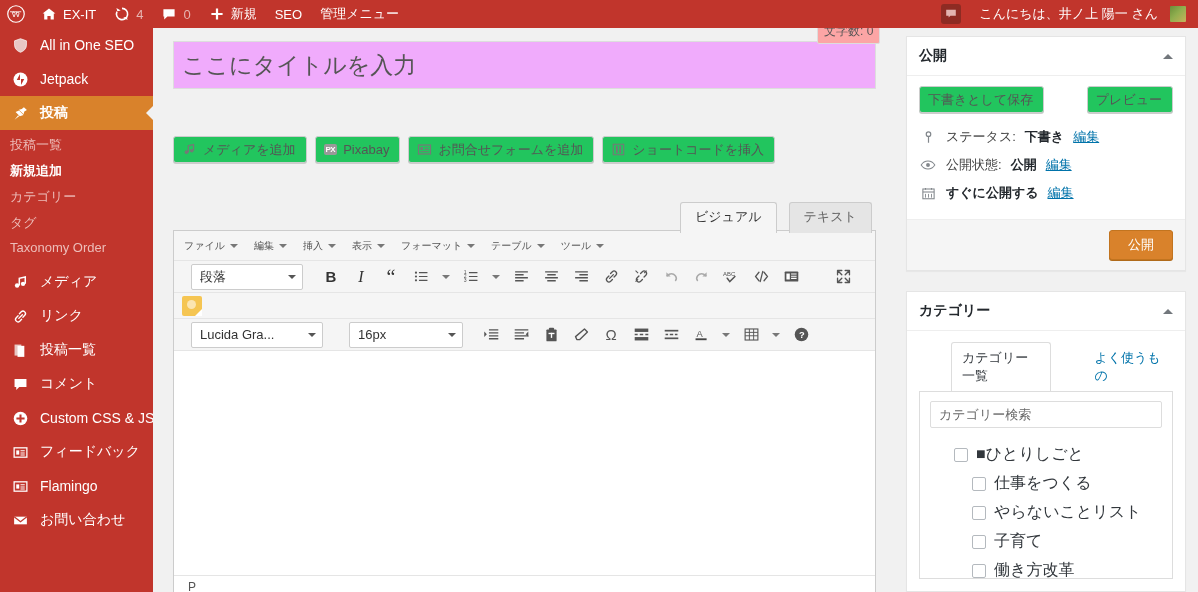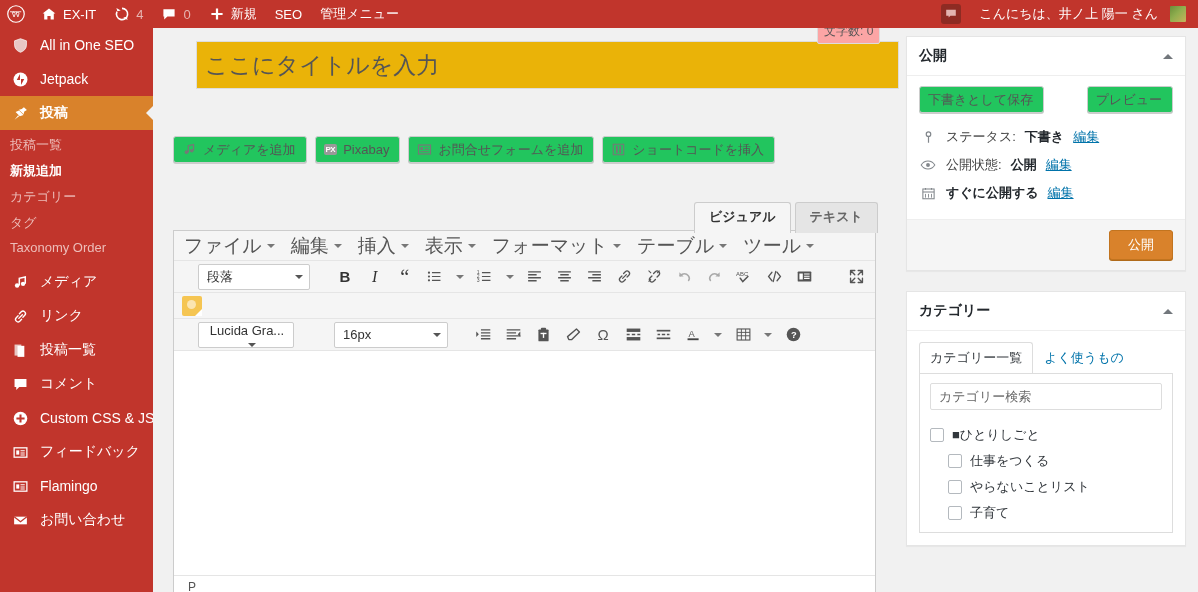--- a/index.html
+++ b/index.html
@@ -103,28 +103,27 @@
     font-size: 12px; color: #555;
     z-index: 5;
   }
   #titlediv {
     position: absolute; top: 13px; left: 20px;
     width: 703px; height: 48px;
   }
   #title {
     width: 100%; height: 48px;
     border: 1px solid #ddd;
-    background: #eab308;
+    background: #f0abfc;
     font-size: 23px;
     font-family: "Liberation Sans", "DejaVu Sans", sans-serif;
     color: #555;
     padding: 3px 8px;
     line-height: 40px;
     outline: none;
-    margin-left: 23px;
   }
   #title::placeholder { color: #555; opacity: 1; }
 
   .media-buttons {
     position: absolute; top: 108px; left: 20px;
     display: flex; gap: 8px;
   }
   .btn {
     display: inline-flex; align-items: center; gap: 6px;
     background: #22c55e;
@@ -141,24 +140,23 @@
   .px-badge {
     font-size: 8px; font-weight: bold;
     background: #999; color: #fff;
     border-radius: 2px;
     padding: 1px 2px;
     letter-spacing: -0.5px;
   }
 
   
   .editor-tabs {
-    position: absolute; top: 174px; left: 537px;
-    display: flex; gap: 0;
+    position: absolute; top: 174px; left: 523px;
+    display: flex; gap: 8px;
     z-index: 3;
-    font-weight: bold;
   }
   .etab {
     border: 1px solid #ccc;
     border-bottom: none;
     background: #e5e5e5;
     color: #666;
     font-size: 13px;
     padding: 5px 14px 7px 14px;
     margin-left: 4px;
     border-radius: 3px 3px 0 0;
@@ -174,21 +172,21 @@
   }
   .mce-menubar {
     height: 30px;
     display: flex; align-items: center;
     background: #f5f5f5;
     border-bottom: 1px solid #e5e5e5;
     padding-left: 2px;
   }
   .mce-menu-item {
     display: flex; align-items: center; gap: 5px;
-    font-size: 19px; color: #555;
+    font-size: 10px; color: #555;
     padding: 3px 8px;
     cursor: pointer;
     white-space: nowrap;
   }
   .caret {
     width: 0; height: 0;
     border-left: 4px solid transparent;
     border-right: 4px solid transparent;
     border-top: 4px solid #777;
   }
@@ -210,27 +208,27 @@
   .tb-btn.narrow { width: 20px; }
   .tb-select {
     display: inline-flex; align-items: center; justify-content: space-between;
     background: #fff;
     border: 1px solid #ccc;
     border-radius: 2px;
     height: 26px;
     font-size: 13px;
     color: #333;
     padding: 0 6px 0 8px;
-    margin: 0 20px;
+    margin: 0 13px;
     cursor: pointer;
     white-space: nowrap;
   }
   .tb-select .caret { border-top-color: #555; margin-left: 10px; }
   #tb-paragraph { width: 112px; }
-  #tb-font { width: 96px; flex-direction: column; }
+  #tb-font { width: 132px; }
   #tb-size { width: 114px; }
   .mce-body {
     background: #fff;
     height: 246px;
     position: relative;
   }
   .mce-statusbar {
     position: absolute; bottom: 0; left: 0; right: 0;
     height: 22px;
     border-top: 1px solid #e5e5e5;
@@ -323,52 +321,54 @@
     margin: 0 0 0 0;
     position: relative; top: 1px;
   }
   .cat-tab {
     font-size: 13px;
     padding: 6px 10px;
     color: #0073aa;
     cursor: pointer;
     border: 1px solid transparent;
     border-bottom: none;
+    margin-left: 32px;
   }
   .cat-tab.active {
     background: #fff;
     border-color: #ddd;
     color: #32373c;
     border-radius: 3px 3px 0 0;
   }
   .cat-panel {
     border: 1px solid #ddd;
     border-top: none;
     padding: 10px;
     background: #fff;
-    height: 160px;
+    height: 188px;
     overflow: hidden;
   }
   .cat-search {
     width: 100%;
     border: 1px solid #ddd;
     border-radius: 2px;
     padding: 5px 8px;
     font-size: 13px;
     color: #444;
     outline: none;
     font-family: "Liberation Sans", "DejaVu Sans", sans-serif;
     margin-bottom: 12px;
   }
   .cat-search::placeholder { color: #666; opacity: 1; }
   .cat-item {
     display: flex; align-items: center; gap: 8px;
-    font-size: 13px; color: #32373c;
+    font-size: 16px; color: #32373c;
     padding: 4px 0;
     white-space: nowrap;
+    margin-left: 24px;
   }
   .cat-item.child { padding-left: 18px; }
   .cbx {
     width: 14px; height: 14px;
     border: 1px solid #b4b9be;
     background: #fff;
     border-radius: 2px;
     flex: 0 0 14px;
     cursor: pointer;
   }

